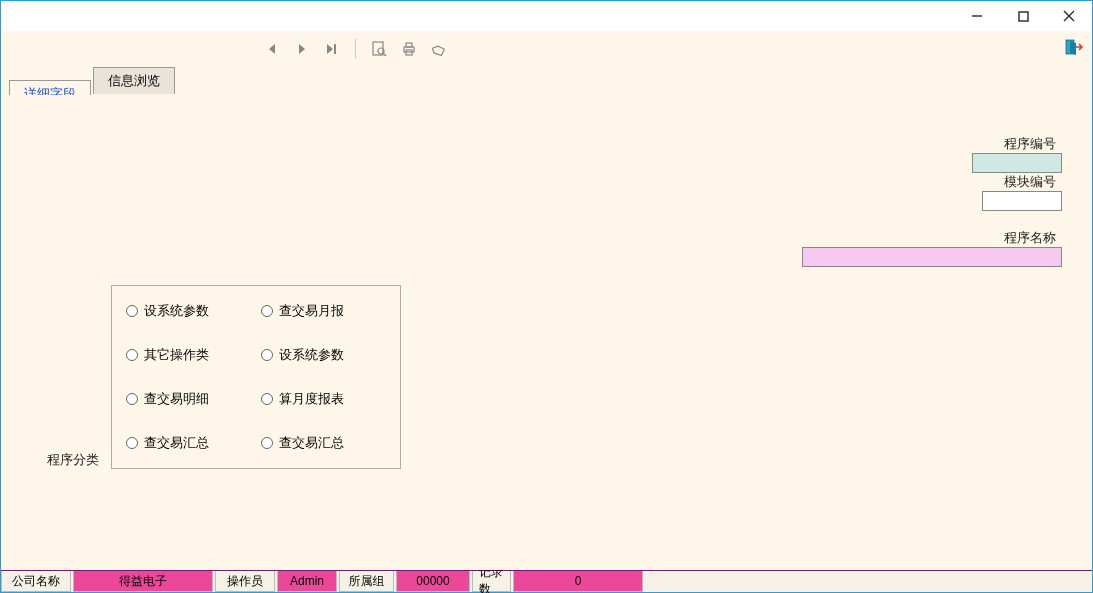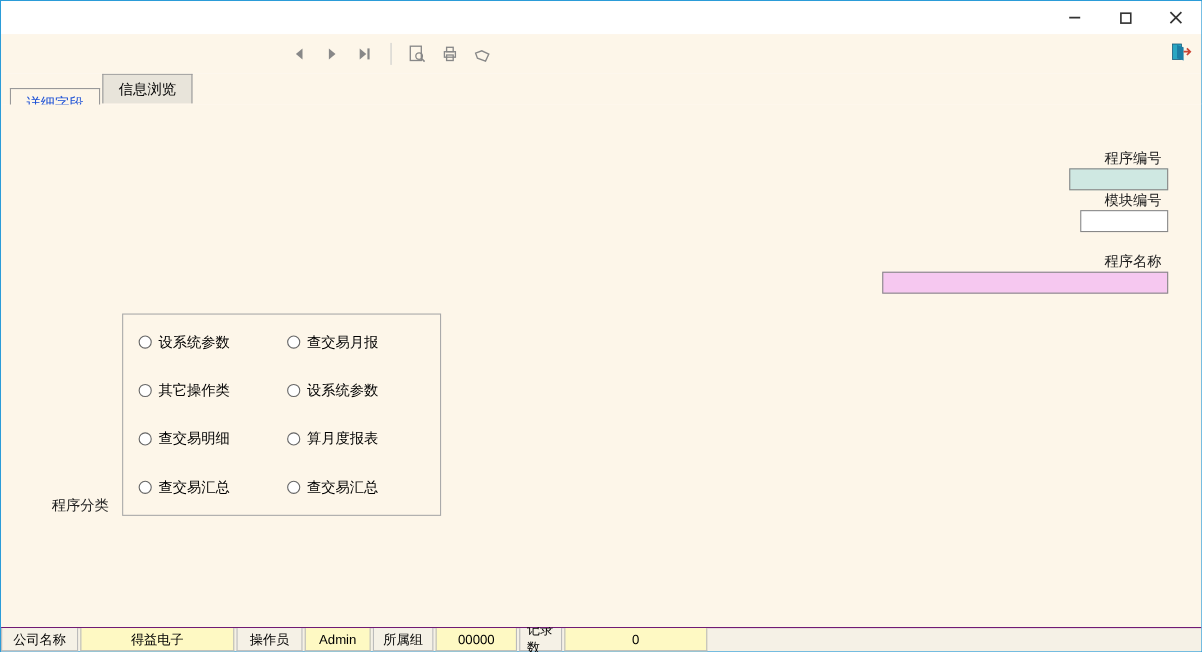--- a/index.html
+++ b/index.html
@@ -131,21 +131,21 @@
       border: 1px solid #bbb;
       border-top: none;
       margin-right: 2px;
       padding: 2px 6px;
       font-size: 12px;
       display: flex;
       align-items: center;
       justify-content: center;
     }
     .status-cell.label { background: #f5f1e6; }
-    .status-cell.value { background: #fef9c3; min-width: 60px; text-align: center; justify-content: center; }
+    .status-cell.value { background: #ec4899; min-width: 60px; text-align: center; justify-content: center; }
     .group-row { display: flex; align-items: flex-end; }
     .group-label { font-size: 13px; color: #222; margin-right: 6px; white-space: nowrap; padding-top: 2px; position: relative; left: 0; }
   </style>
 </head>
 <body>
 
 <div class="window">
   <div class="titlebar">
     <div class="titlebar-btn">
       <svg width="12" height="12" viewBox="0 0 12 12">

